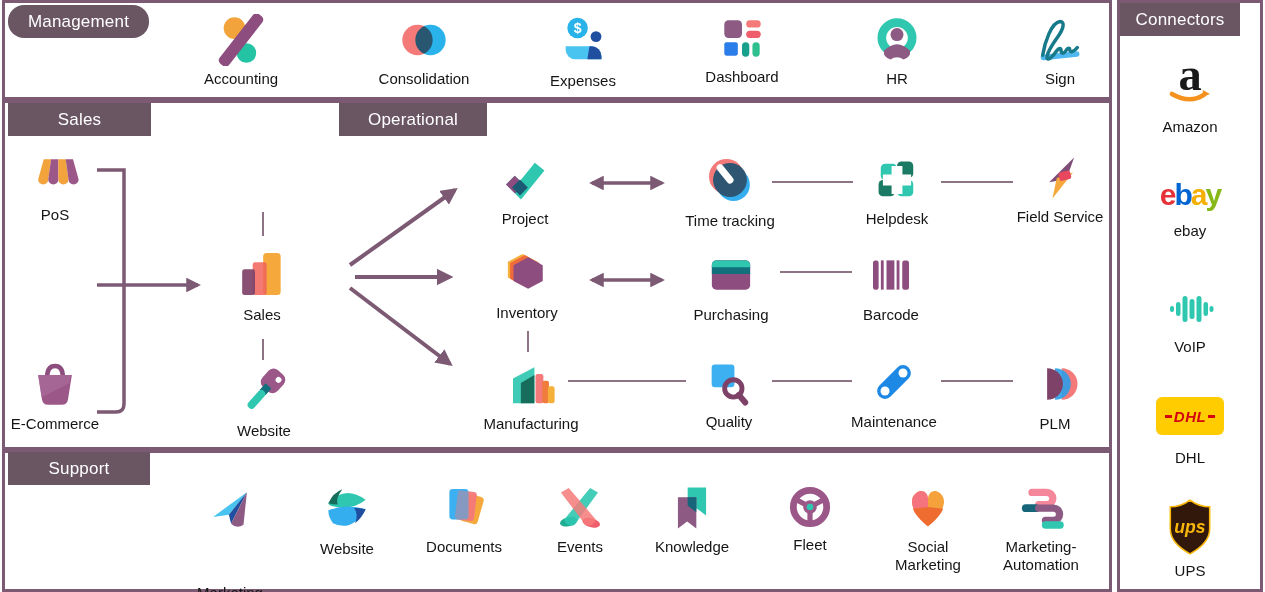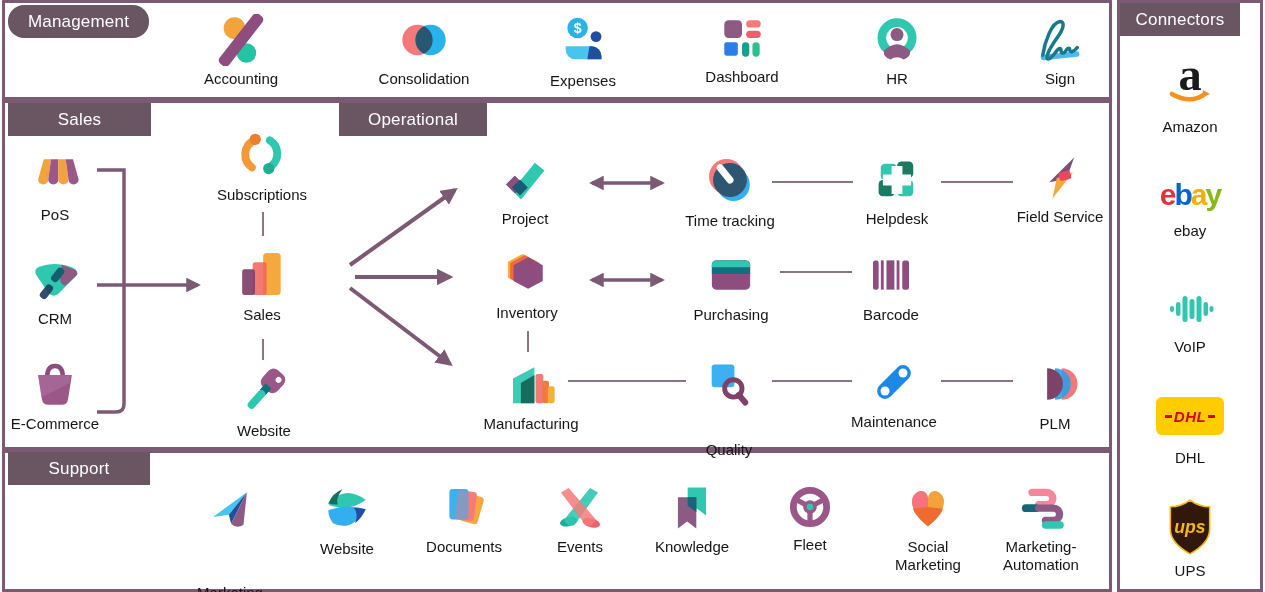--- a/index.html
+++ b/index.html
@@ -147,54 +147,32 @@
       <svg width="54" height="54" viewBox="0 0 48 48">
         <path d="M14 10 L20.5 10 L18 28 A4.5 4.5 0 0 1 9 28 Z" fill="#f2a33c"></path>
         <path d="M20.5 10 L27 10 L27 28 A4.5 4.5 0 0 1 18 28 Z" fill="#9c5789"></path>
         <path d="M27 10 L33.5 10 L36 28 A4.5 4.5 0 0 1 27 28 Z" fill="#f2a33c"></path>
         <path d="M33.5 10 L40 10 L45 28 A4.5 4.5 0 0 1 36 28 Z" fill="#9c5789"></path>
       </svg>
     </div>
     <div class="label">PoS</div>
   </div>
 
-  <div class="app" style="left:0px; top:252px;">
-    <div class="icon">
-      <svg width="54" height="54" viewBox="0 0 48 48">
-        <path d="M10 13 Q5 15 7 20 L18 36 Q22 41 27 37 L42 22 Q46 17 40 14 Q24 8 10 13 Z" fill="#2fc7b0"></path>
-        <path d="M30 11 L42 16 Q46 19 42 22 L33 30 Q27 28 29 21 Z" fill="#8d5a84"></path>
-        <rect x="23" y="13" width="7" height="14" rx="3" fill="#11606e" transform="rotate(38 26 20)"></rect>
-        <rect x="13" y="28" width="7" height="14" rx="3" fill="#1b3b5e" transform="rotate(38 16 35)" opacity="0.9"></rect>
-      </svg>
-    </div>
-    <div class="label">CRM</div>
-  </div>
 
   <div class="app" style="left:0px; top:357px;">
     <div class="icon">
       <svg width="54" height="54" viewBox="0 0 48 48">
         <path d="M17 18 q0 -10 7 -10 t7 10" fill="none" stroke="#8d4d7f" stroke-width="4"></path>
         <path d="M9 16 h30 l-3.5 22 q-0.7 4.5 -5.5 4.5 h-12 q-4.8 0 -5.5 -4.5 Z" fill="#9c5789"></path>
         <path d="M9 16 h29 l-1.2 7 L12 36 Z" fill="#ab6d9b" opacity="0.65"></path>
       </svg>
     </div>
     <div class="label">E-Commerce</div>
   </div>
 
-  <div class="app" style="left:207px; top:128px;">
-    <div class="icon">
-      <svg width="54" height="54" viewBox="0 0 48 48">
-        <path d="M15 35 A14 14 0 0 1 17 11" fill="none" stroke="#f29a38" stroke-width="7" stroke-linecap="round"></path>
-        <circle cx="18" cy="10" r="5" fill="#ef7f2a"></circle>
-        <path d="M31 11 A14 14 0 0 1 32 34" fill="none" stroke="#2fc7b0" stroke-width="7" stroke-linecap="round"></path>
-        <circle cx="30" cy="36" r="5" fill="#1fae92"></circle>
-      </svg>
-    </div>
-    <div class="label">Subscriptions</div>
-  </div>
 
   <div class="app" style="left:207px; top:246px;">
     <div class="icon">
       <svg width="56" height="56" viewBox="0 0 48 48">
         <rect x="25" y="6" width="15" height="36" rx="3" fill="#f5a93c"></rect>
         <rect x="16" y="14" width="12" height="28" rx="2" fill="#f0635a" opacity="0.85"></rect>
         <rect x="7" y="20" width="11" height="22" rx="2" fill="#7e4268" opacity="0.92"></rect>
       </svg>
     </div>
     <div class="label">Sales</div>
@@ -304,21 +282,21 @@
         <rect x="28" y="15" width="7" height="26" rx="2" fill="#f47a7a"></rect>
         <rect x="34" y="21" width="6" height="20" rx="2" fill="#ef7b3c"></rect>
         <rect x="39" y="26" width="6" height="15" rx="2" fill="#f5b03c"></rect>
         <path d="M8 19 L27 9 V41 H8 Z" fill="#2fc7b0" opacity="0.92"></path>
         <path d="M15 23 L27 16 V41 H15 Z" fill="#176d5c"></path>
       </svg>
     </div>
     <div class="label">Manufacturing</div>
   </div>
 
-  <div class="app" style="left:674px; top:357px;gap:28px;">
+  <div class="app" style="left:674px; top:357px;">
     <div class="icon">
       <svg width="52" height="52" viewBox="0 0 48 48">
         <rect x="8" y="7" width="21" height="21" rx="3" fill="#3cb0f0"></rect>
         <circle cx="28" cy="29" r="8" fill="none" stroke="#7e4268" stroke-width="4.5"></circle>
         <path d="M33 35 L39 42" stroke="#7e4268" stroke-width="5.5" stroke-linecap="round"></path>
       </svg>
     </div>
     <div class="label">Quality</div>
   </div>
 

